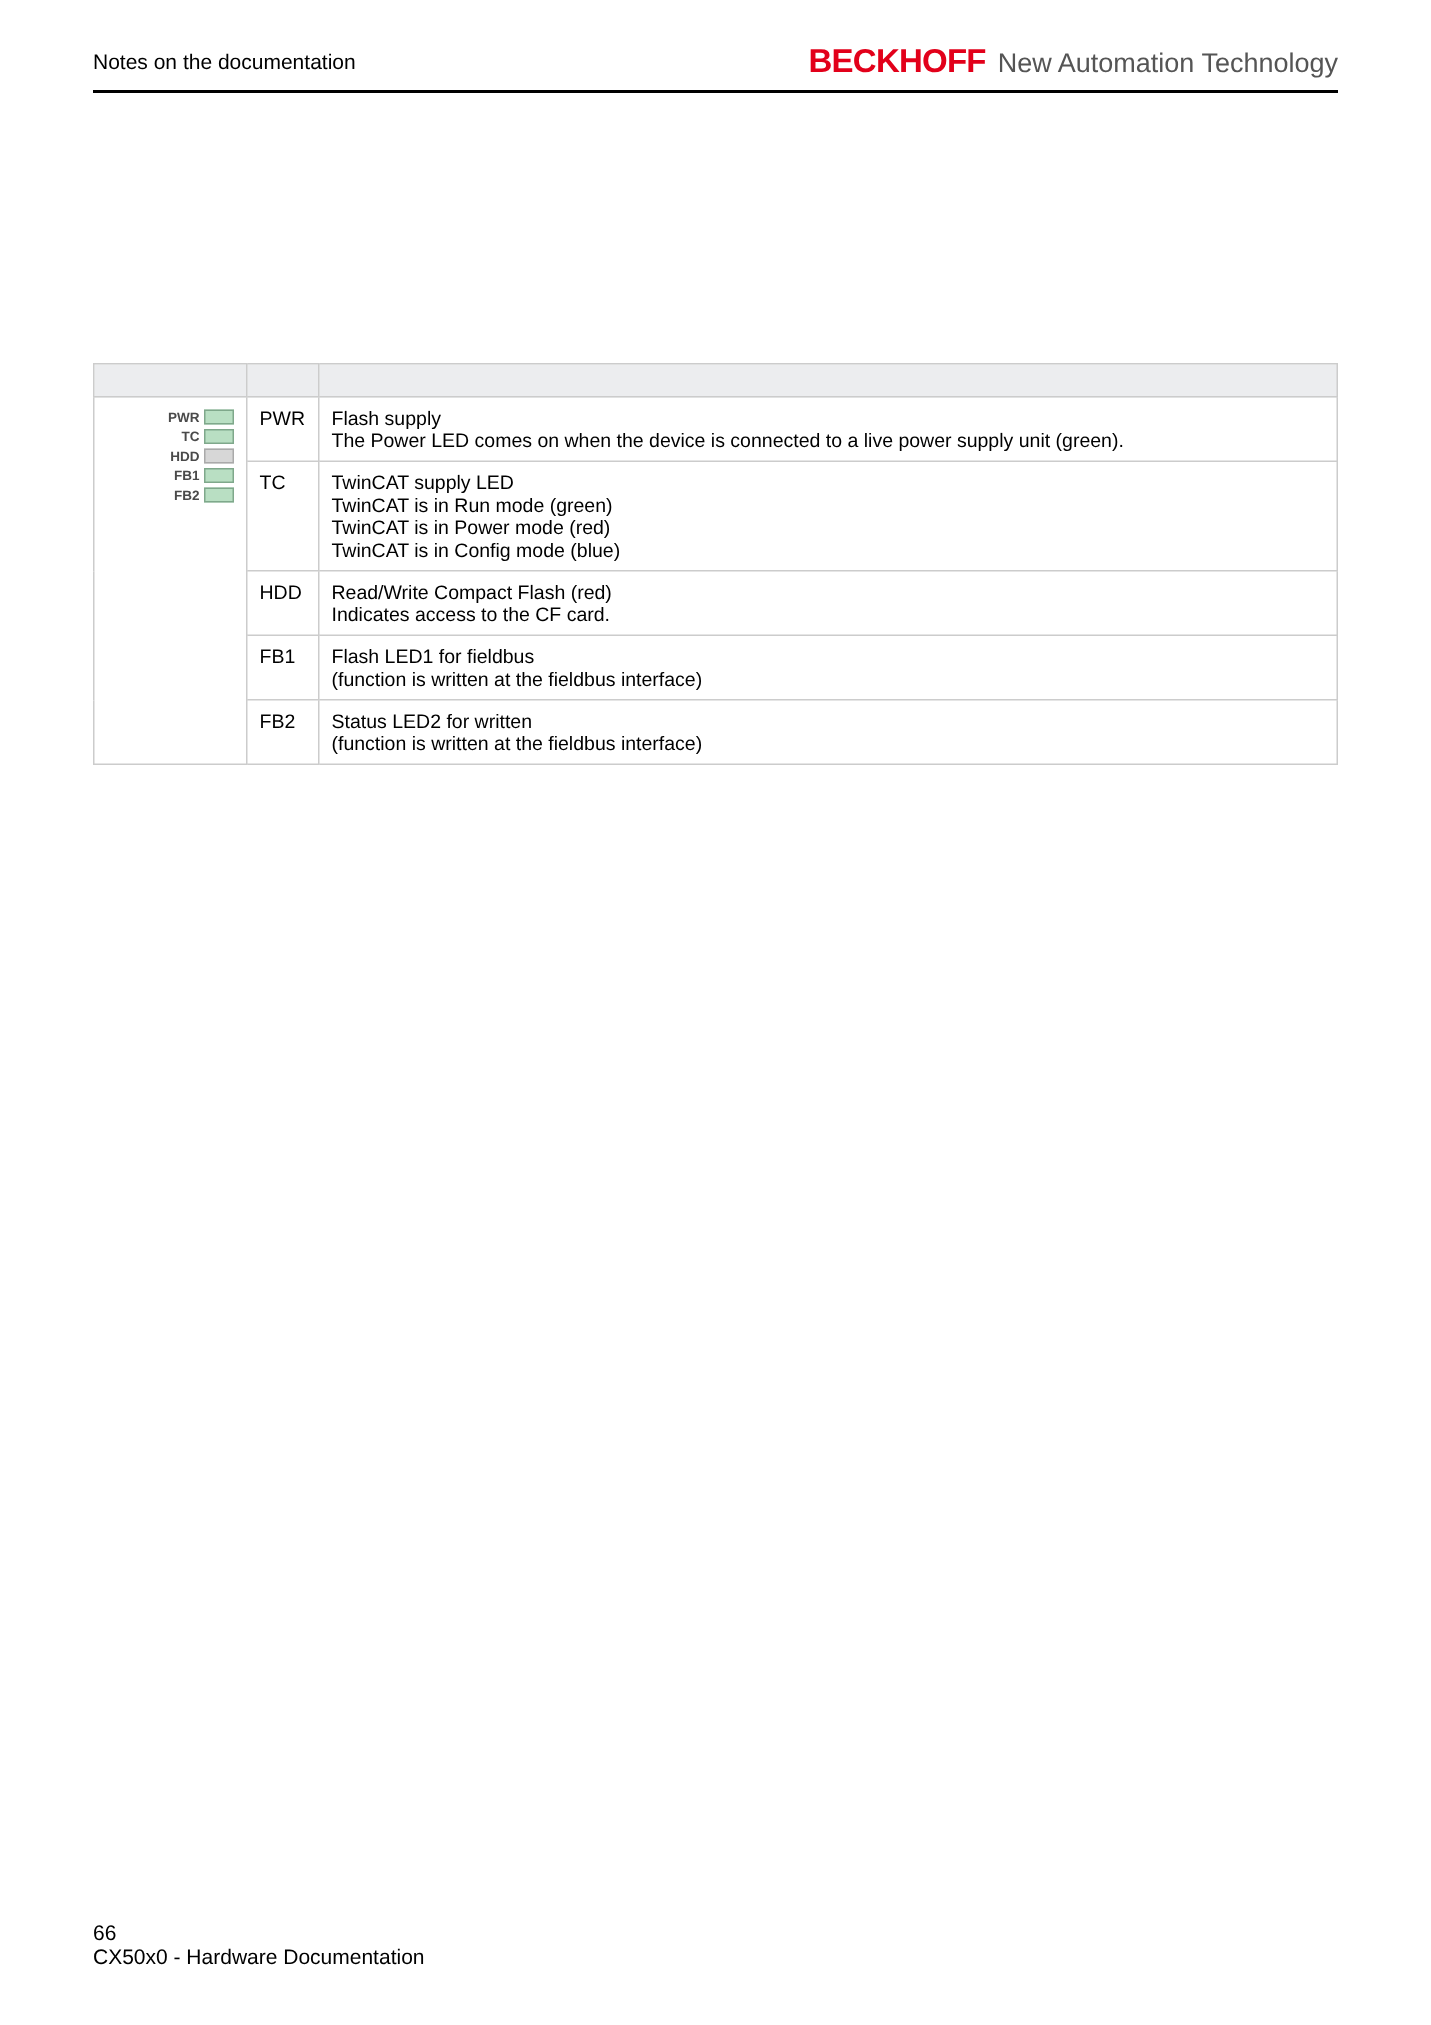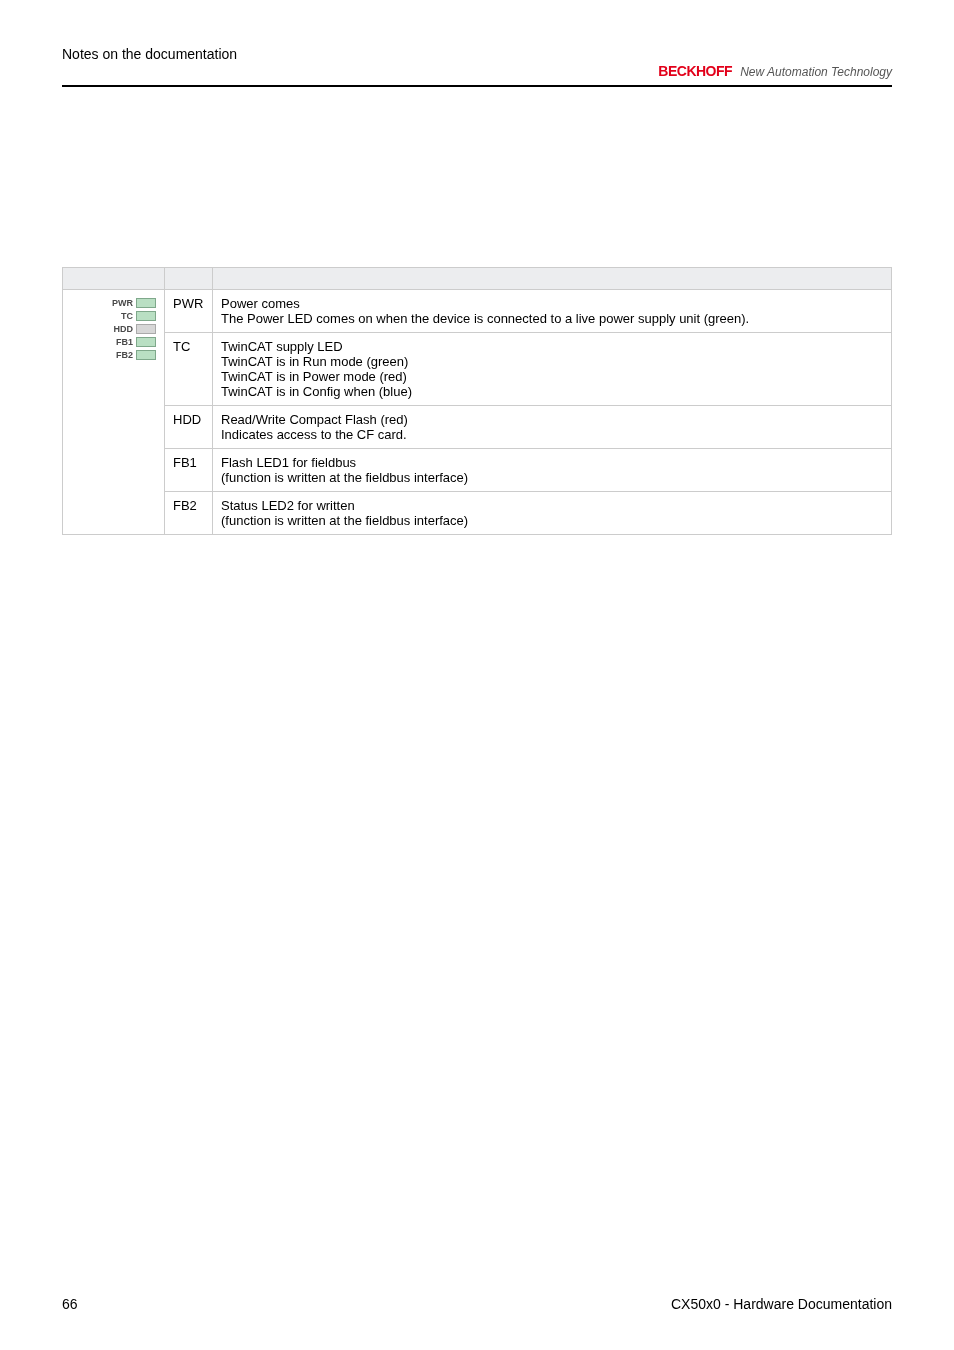--- a/index.html
+++ b/index.html
@@ -27,29 +27,27 @@
       font-size: 14px;
       color: #000;
     }
     .header-right {
       display: flex;
       align-items: baseline;
       gap: 8px;
     }
     .brand {
       font-weight: 800;
-      font-size: 14px;
+      font-size: 22px;
       color: #e2001a;
       letter-spacing: -0.5px;
-      margin-top: 35px;
     }
     .tagline {
-      font-size: 12px;
+      font-size: 18px;
       color: #555;
-      font-style: italic;
     }
     table.led-table {
       width: 100%;
       border-collapse: collapse;
       font-size: 13px;
       color: #000;
     }
     table.led-table th, table.led-table td {
       border: 1px solid #ccc;
       padding: 6px 8px;
@@ -96,20 +94,21 @@
     }
     .footer {
       position: absolute;
       bottom: 38px;
       left: 62px;
       right: 62px;
       display: flex;
       justify-content: space-between;
       font-size: 14px;
       color: #000;
+      flex-direction: column;
     }
   </style>
 </head>
 <body>
 
 <div class="page">
   <div class="header">
     <div class="header-left">Notes on the documentation</div>
     <div class="header-right">
       <span class="brand">BECKHOFF</span>
@@ -151,31 +150,31 @@
               <span class="led-box"></span>
             </div>
             <div class="led-row">
               <span class="led-label">FB2</span>
               <span class="led-box"></span>
             </div>
           </div>
         </td>
         <td>PWR</td>
         <td>
-          <div>Power comes</div>
+          <div>Flash supply</div>
           <div>The Power LED comes on when the device is connected to a live power supply unit (green).</div>
         </td>
       </tr>
       <tr>
         <td>TC</td>
         <td>
           <div>TwinCAT supply LED</div>
           <div>TwinCAT is in Run mode (green)</div>
           <div>TwinCAT is in Power mode (red)</div>
-          <div>TwinCAT is in Config when (blue)</div>
+          <div>TwinCAT is in Config mode (blue)</div>
         </td>
       </tr>
       <tr>
         <td>HDD</td>
         <td>
           <div>Read/Write Compact Flash (red)</div>
           <div>Indicates access to the CF card.</div>
         </td>
       </tr>
       <tr>

